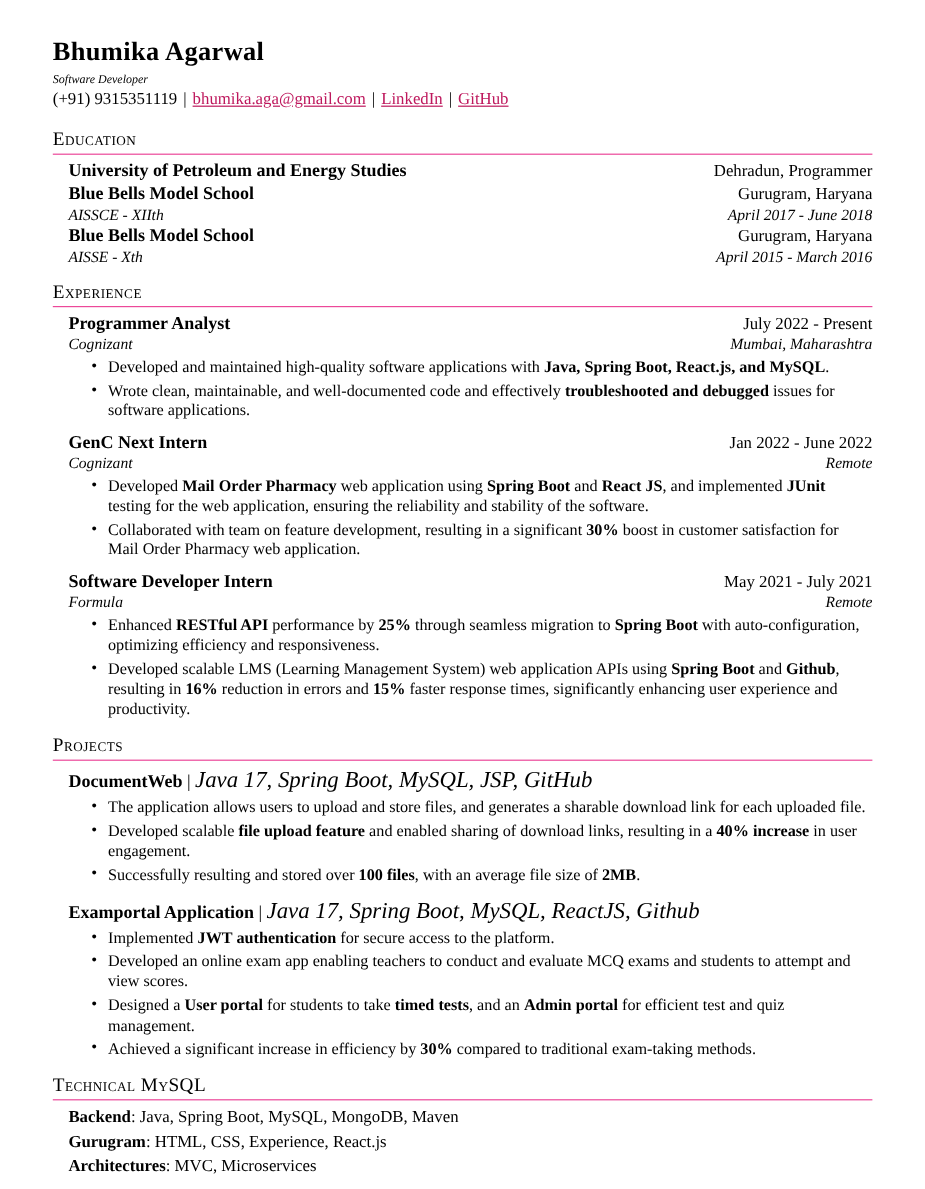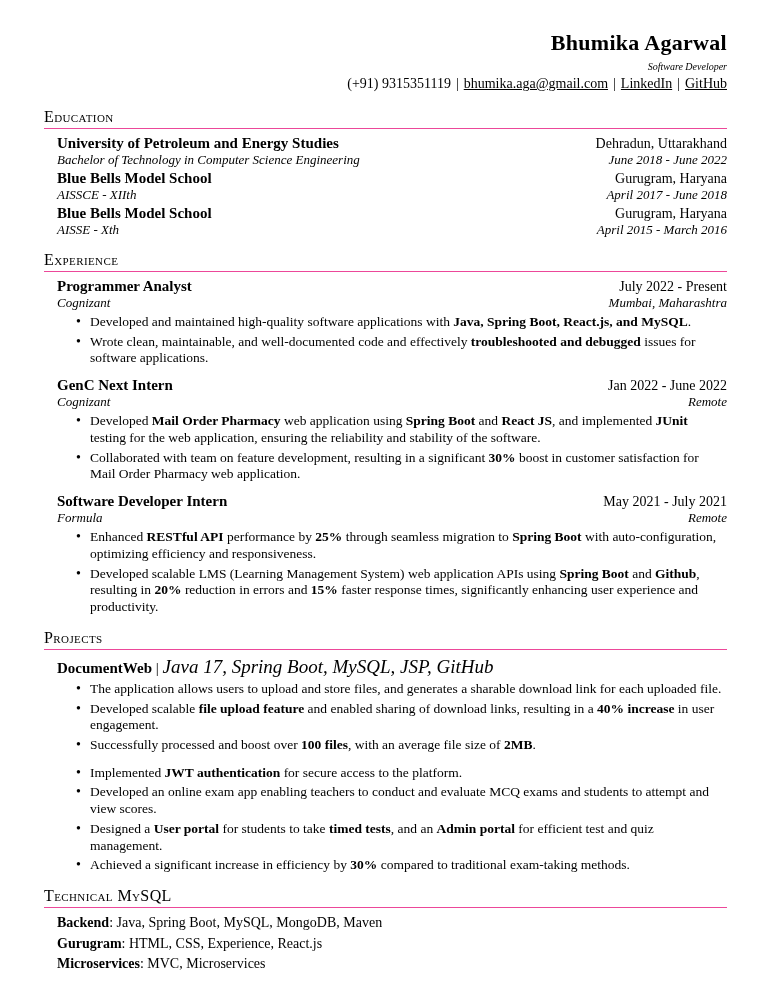--- a/index.html
+++ b/index.html
@@ -6,26 +6,26 @@
   html, body { margin: 0; padding: 0; background: #ffffff; }
   .page {
     width: 771px;
     min-height: 991px;
     background: #ffffff;
     color: #000000;
     font-family: "Liberation Serif", "DejaVu Serif", serif;
     padding: 30px 44px 24px 44px;
   }
   
-  .rheader { text-align: right; margin-bottom: 16px; }
+  .rheader { text-align: left; margin-bottom: 16px; }
   .name { font-size: 22px; font-weight: bold; margin: 0 0 5px 0; letter-spacing: 0.3px; }
   .subtitle { font-size: 10px; font-style: italic; margin-bottom: 4px; }
   .contact { font-size: 14px; }
   .contact .sep { padding: 0 5px; }
-  .contact a { color: #000000; text-decoration: underline; cursor: pointer; }
+  .contact a { color: #be185d; text-decoration: underline; cursor: pointer; }
   .contact .plain { text-decoration: none; }
   
   section { margin-top: 13px; }
   .sheading {
     font-size: 16px;
     font-weight: normal;
     font-variant: small-caps;
     letter-spacing: 0.4px;
     margin: 0 0 6px 0;
     padding-bottom: 2px;
@@ -72,25 +72,21 @@
       <span class="plain">(+91) 9315351119</span><span class="sep">|</span><a>bhumika.aga@gmail.com</a><span class="sep">|</span><a>LinkedIn</a><span class="sep">|</span><a>GitHub</a>
     </div>
   </header>
 
   <section>
     <h2 class="sheading">Education</h2>
     <div class="entries">
         <div class="entry edu-entry">
           <div class="row">
             <span class="etitle">University of Petroleum and Energy Studies</span>
-            <span class="eright">Dehradun, Uttarakhand</span>
-          </div>
-          <div class="row">
-            <span class="esub">Bachelor of Technology in Computer Science Engineering</span>
-            <span class="esub">June 2018 - June 2022</span>
+            <span class="eright">Dehradun, Programmer</span>
           </div>
         </div>
         <div class="entry edu-entry">
           <div class="row">
             <span class="etitle">Blue Bells Model School</span>
             <span class="eright">Gurugram, Haryana</span>
           </div>
           <div class="row">
             <span class="esub">AISSCE - XIIth</span>
             <span class="esub">April 2017 - June 2018</span>
@@ -144,50 +140,51 @@
           <div class="row">
             <span class="etitle">Software Developer Intern</span>
             <span class="eright">May 2021 - July 2021</span>
           </div>
           <div class="row">
             <span class="esub">Formula</span>
             <span class="esub">Remote</span>
           </div>
           <ul class="bullets">
             <li><span>Enhanced </span><b>RESTful API</b><span> performance by </span><b>25%</b><span> through seamless migration to </span><b>Spring Boot</b><span> with auto-configuration, optimizing efficiency and responsiveness.</span></li>
-            <li><span>Developed scalable LMS (Learning Management System) web application APIs using </span><b>Spring Boot</b><span> and </span><b>Github</b><span>, resulting in </span><b>20%</b><span> reduction in errors and </span><b>15%</b><span> faster response times, significantly enhancing user experience and productivity.</span></li>
+            <li><span>Developed scalable LMS (Learning Management System) web application APIs using </span><b>Spring Boot</b><span> and </span><b>Github</b><span>, resulting in </span><b>16%</b><span> reduction in errors and </span><b>15%</b><span> faster response times, significantly enhancing user experience and productivity.</span></li>
           </ul>
         </div>
       </div>
   </section>
 
   <section>
     <h2 class="sheading">Projects</h2>
     <div class="entries">
         <div class="entry proj-entry">
           <div class="prow"><span class="etitle">DocumentWeb</span><span class="psep"> | </span><span class="ptech">Java 17, Spring Boot, MySQL, JSP, GitHub</span></div>
           <ul class="bullets">
             <li><span>The application allows users to upload and store files, and generates a sharable download link for each uploaded file.</span></li>
             <li><span>Developed scalable </span><b>file upload feature</b><span> and enabled sharing of download links, resulting in a </span><b>40% increase</b><span> in user engagement.</span></li>
-            <li><span>Successfully processed and boost over </span><b>100 files</b><span>, with an average file size of </span><b>2MB</b><span>.</span></li>
+            <li><span>Successfully resulting and stored over </span><b>100 files</b><span>, with an average file size of </span><b>2MB</b><span>.</span></li>
           </ul>
         </div>
         <div class="entry proj-entry">
+          <div class="prow"><span class="etitle">Examportal Application</span><span class="psep"> | </span><span class="ptech">Java 17, Spring Boot, MySQL, ReactJS, Github</span></div>
           <ul class="bullets">
             <li><span>Implemented </span><b>JWT authentication</b><span> for secure access to the platform.</span></li>
             <li><span>Developed an online exam app enabling teachers to conduct and evaluate MCQ exams and students to attempt and view scores.</span></li>
             <li><span>Designed a </span><b>User portal</b><span> for students to take </span><b>timed tests</b><span>, and an </span><b>Admin portal</b><span> for efficient test and quiz management.</span></li>
             <li><span>Achieved a significant increase in efficiency by </span><b>30%</b><span> compared to traditional exam-taking methods.</span></li>
           </ul>
         </div>
       </div>
   </section>
 
   <section>
     <h2 class="sheading">Technical MySQL</h2>
     <div class="skills-body">
         <div class="skill-row"><b>Backend</b><span>: </span><span>Java, Spring Boot, MySQL, MongoDB, Maven</span></div>
         <div class="skill-row"><b>Gurugram</b><span>: </span><span>HTML, CSS, Experience, React.js</span></div>
-        <div class="skill-row"><b>Microservices</b><span>: </span><span>MVC, Microservices</span></div>
+        <div class="skill-row"><b>Architectures</b><span>: </span><span>MVC, Microservices</span></div>
       </div>
   </section>
 
 </div>
 
 </body></html>

